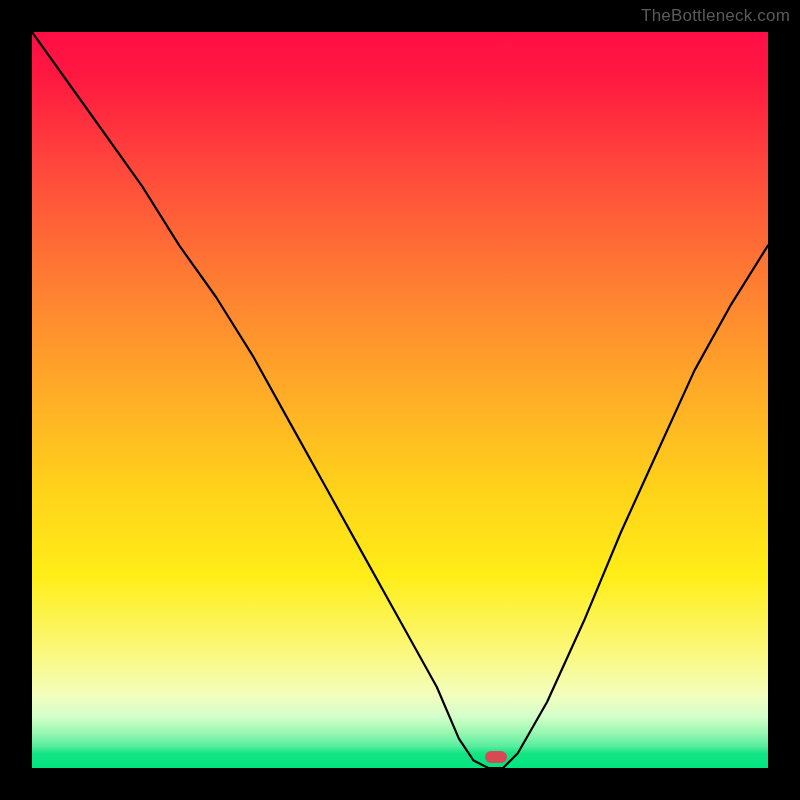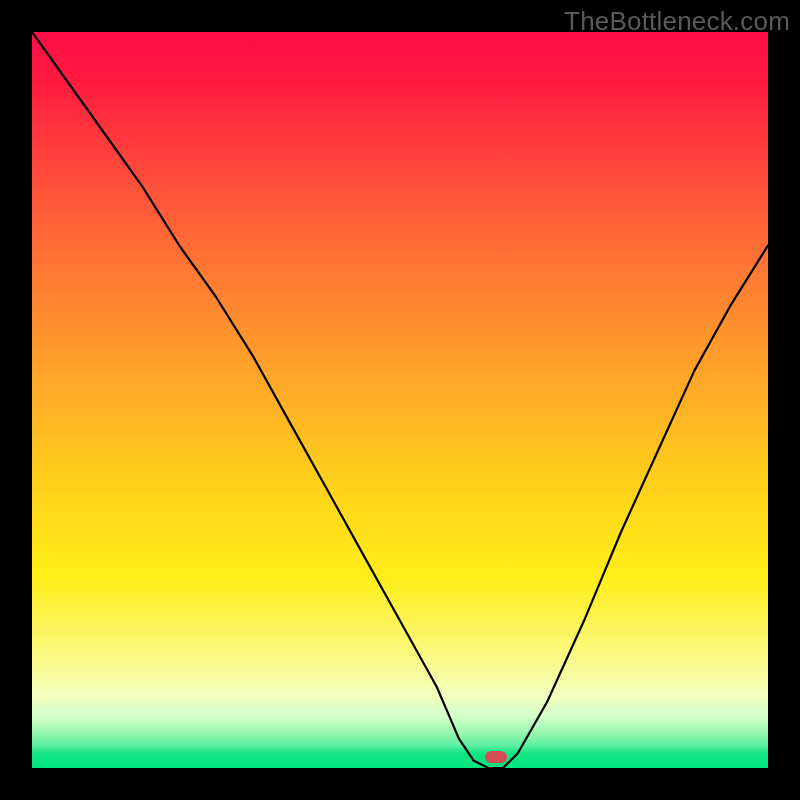--- a/index.html
+++ b/index.html
@@ -66,21 +66,21 @@
     stroke: #000;
     stroke-width: 2.2;
     stroke-linejoin: round;
     stroke-linecap: round;
   }
   .watermark {
     position: absolute;
     top: 6px;
     right: 10px;
     color: #5a5a5a;
-    font-size: 26px;
+    font-size: 17px;
     letter-spacing: 0.2px;
     user-select: none;
   }
 </style>
 </head>
 <body>
 
 <div class="chart-wrap">
   <span class="watermark">TheBottleneck.com</span>
 

